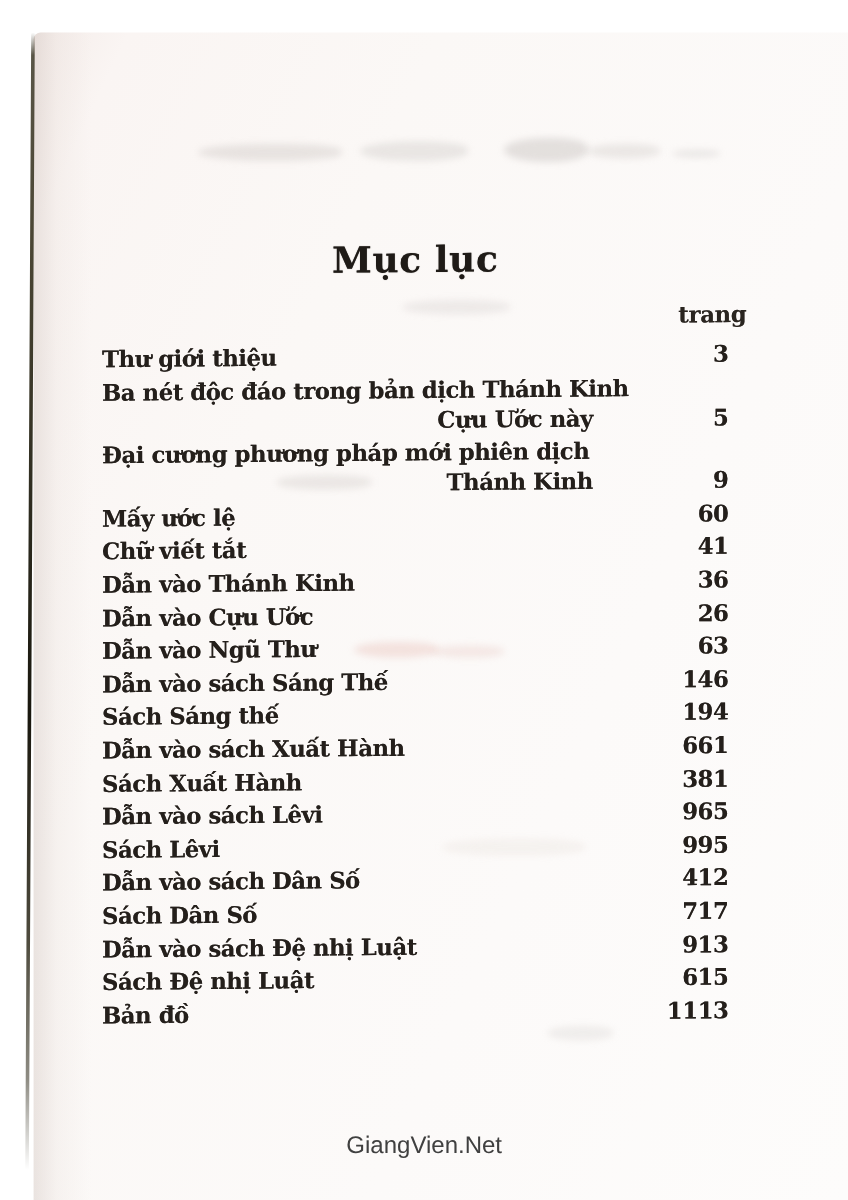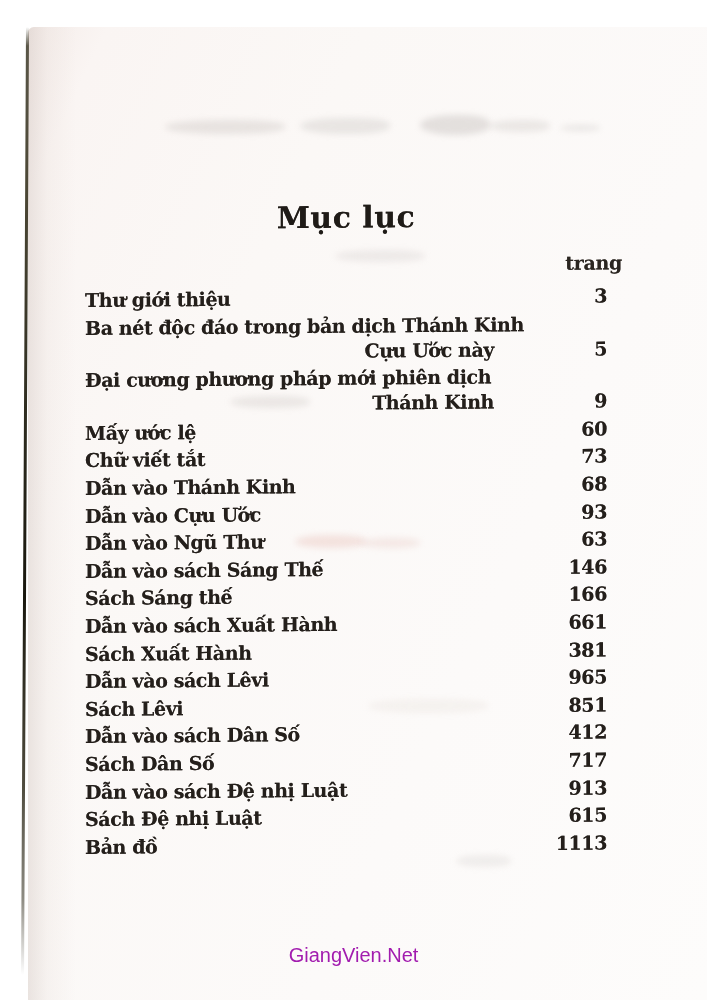--- a/index.html
+++ b/index.html
@@ -130,21 +130,21 @@
   }
   .watermark {
     position: absolute;
     left: 0;
     top: 944px;
     width: 707px;
     text-align: center;
     font-family: "Liberation Sans", sans-serif;
     font-size: 20px;
     font-weight: 500;
-    color: #a21caf;
+    color: #404040;
   }
 </style>
 </head>
 <body>
 
 <div class="scan">
 
   <div class="paper">
 
     <div class="blob" style="left:137px; top:93px;  width:120px; height:14px; background:rgba(182,176,172,0.28);"></div>
@@ -186,51 +186,51 @@
           <div class="toc-row">
             <div class="toc-titlecol">
               <div class="toc-line">Mấy ước lệ</div>
             </div>
             <div class="toc-page">60</div>
           </div>
           <div class="toc-row">
             <div class="toc-titlecol">
               <div class="toc-line">Chữ viết tắt</div>
             </div>
-            <div class="toc-page">73</div>
+            <div class="toc-page">41</div>
           </div>
           <div class="toc-row">
             <div class="toc-titlecol">
               <div class="toc-line">Dẫn vào Thánh Kinh</div>
             </div>
-            <div class="toc-page">68</div>
+            <div class="toc-page">36</div>
           </div>
           <div class="toc-row">
             <div class="toc-titlecol">
               <div class="toc-line">Dẫn vào Cựu Ước</div>
             </div>
-            <div class="toc-page">93</div>
+            <div class="toc-page">26</div>
           </div>
           <div class="toc-row">
             <div class="toc-titlecol">
               <div class="toc-line">Dẫn vào Ngũ Thư</div>
             </div>
             <div class="toc-page">63</div>
           </div>
           <div class="toc-row">
             <div class="toc-titlecol">
               <div class="toc-line">Dẫn vào sách Sáng Thế</div>
             </div>
             <div class="toc-page">146</div>
           </div>
           <div class="toc-row">
             <div class="toc-titlecol">
               <div class="toc-line">Sách Sáng thế</div>
             </div>
-            <div class="toc-page">166</div>
+            <div class="toc-page">194</div>
           </div>
           <div class="toc-row">
             <div class="toc-titlecol">
               <div class="toc-line">Dẫn vào sách Xuất Hành</div>
             </div>
             <div class="toc-page">661</div>
           </div>
           <div class="toc-row">
             <div class="toc-titlecol">
               <div class="toc-line">Sách Xuất Hành</div>
@@ -240,21 +240,21 @@
           <div class="toc-row">
             <div class="toc-titlecol">
               <div class="toc-line">Dẫn vào sách Lêvi</div>
             </div>
             <div class="toc-page">965</div>
           </div>
           <div class="toc-row">
             <div class="toc-titlecol">
               <div class="toc-line">Sách Lêvi</div>
             </div>
-            <div class="toc-page">851</div>
+            <div class="toc-page">995</div>
           </div>
           <div class="toc-row">
             <div class="toc-titlecol">
               <div class="toc-line">Dẫn vào sách Dân Số</div>
             </div>
             <div class="toc-page">412</div>
           </div>
           <div class="toc-row">
             <div class="toc-titlecol">
               <div class="toc-line">Sách Dân Số</div>

